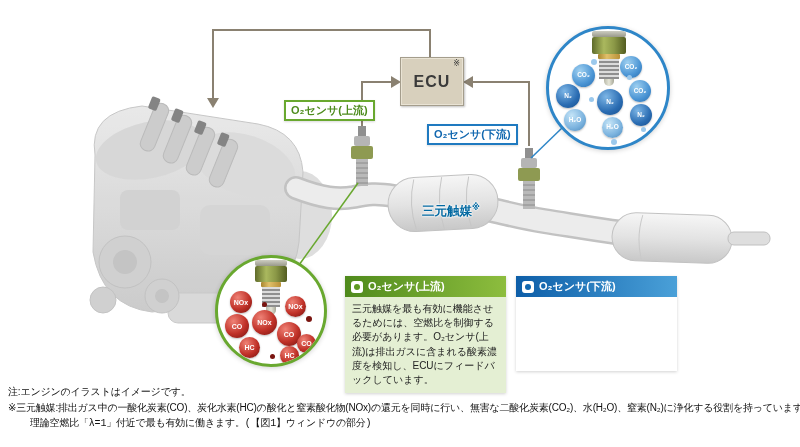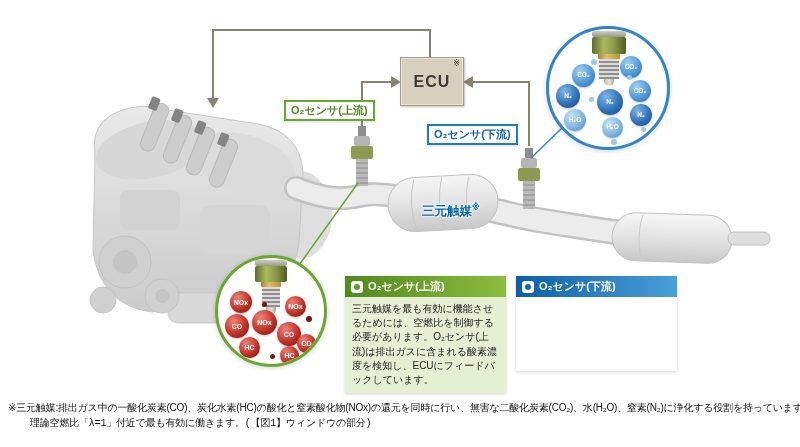--- a/index.html
+++ b/index.html
@@ -232,16 +232,17 @@
 
   <div class="info info-blue">
     <div class="info-head head-blue">
       <span class="bullet">
           <i class="dot dot-blue"></i>
         </span>
       <span>O₂センサ(下流)</span>
     </div>
   </div>
 
+  <div class="fn fn1">注:エンジンのイラストはイメージです。</div>
   <div class="fn fn2">※三元触媒:排出ガス中の一酸化炭素(CO)、炭化水素(HC)の酸化と窒素酸化物(NOx)の還元を同時に行い、無害な二酸化炭素(CO₂)、水(H₂O)、窒素(N₂)に浄化する役割を持っています。</div>
   <div class="fn fn3">理論空燃比「λ=1」付近で最も有効に働きます。(【図1】ウィンドウの部分)</div>
 
 </div>
 
 </body></html>

